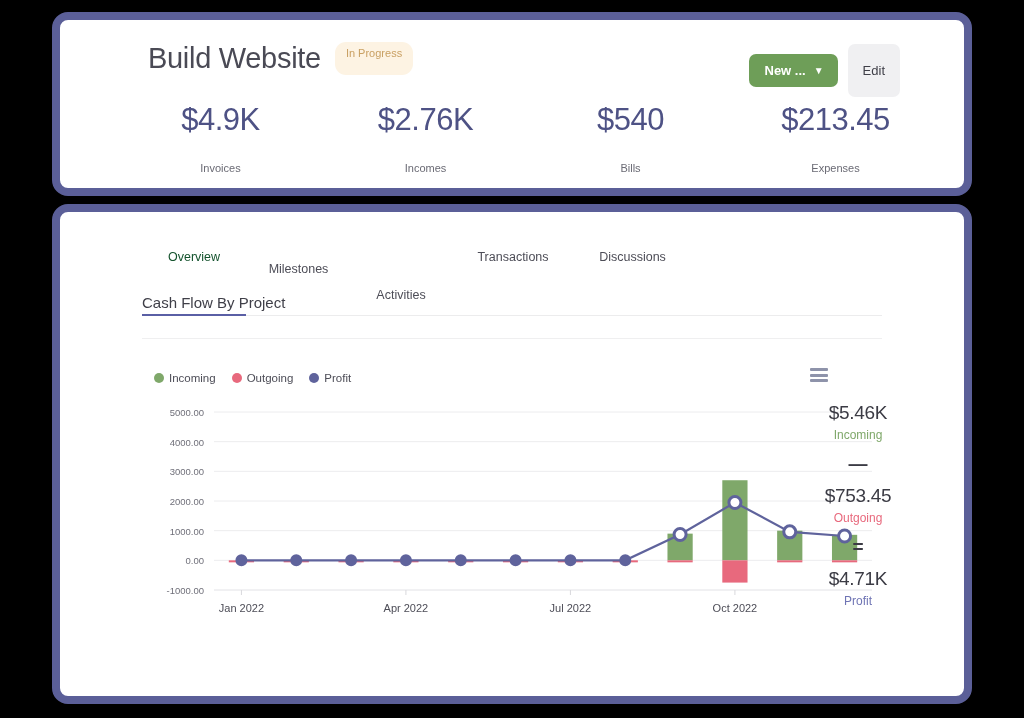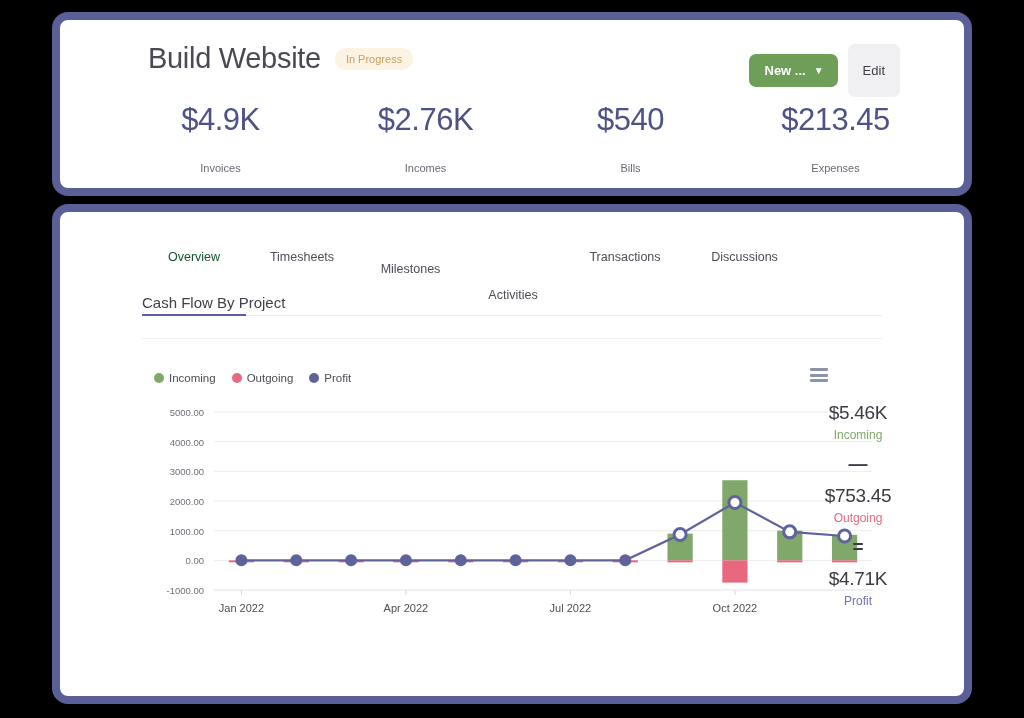--- a/index.html
+++ b/index.html
@@ -42,21 +42,20 @@
   
   .header-row {
     position: relative;
     height: 70px;
   }
   .title-group {
     position: absolute;
     left: 88px;
     top: 22px;
     display: flex;
-    align-items: center;
     gap: 14px;
   }
   .page-title {
     font-size: 29px;
     font-weight: 400;
     color: #4a4a55;
     letter-spacing: -0.3px;
   }
   .badge {
     background: #fdf3e3;
@@ -288,21 +287,20 @@
         <div class="stat-value">$213.45</div>
         <div class="stat-label">Expenses</div>
       </div>
     </div>
   </div>
 
   <div class="panel panel-bottom">
 
     <div class="tabs">
       <div class="tab tab-0 active">Overview</div>
-      <div class="tab tab-2">Timesheets</div>
       <div class="tab tab-3">Milestones</div>
       <div class="tab tab-4">Activities</div>
       <div class="tab tab-5">Transactions</div>
       <div class="tab tab-6">Discussions</div>
     </div>
 
     <div class="chart-title">Cash Flow By Project</div>
     <div class="chart-divider"></div>
 
     <div class="legend">

